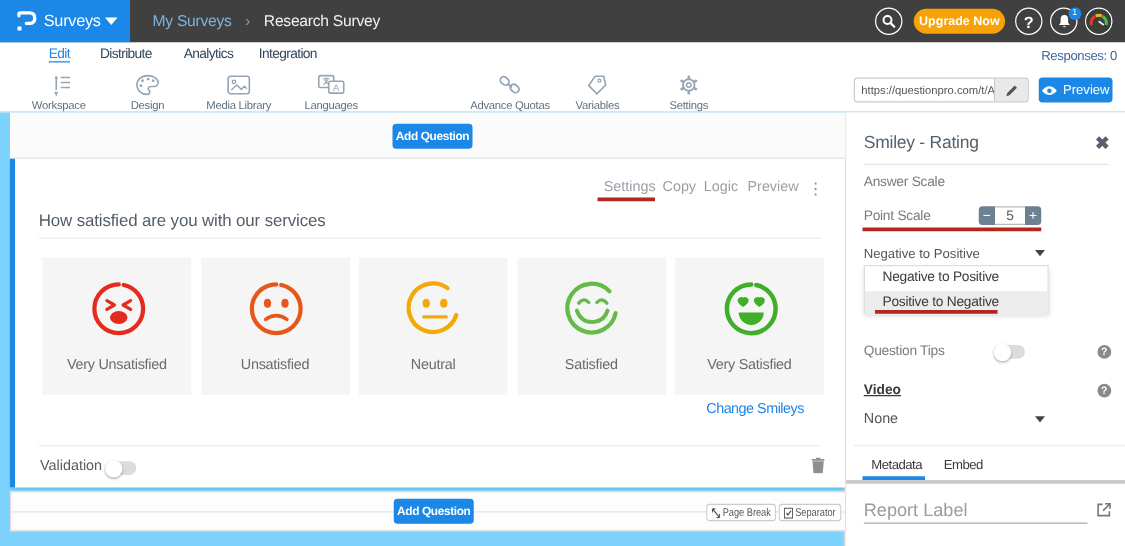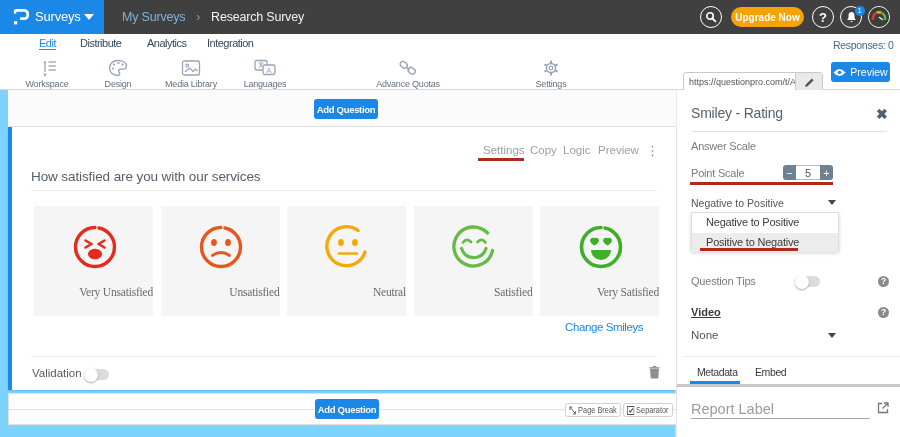--- a/index.html
+++ b/index.html
@@ -24,36 +24,36 @@
 .navitem { position:absolute; top:3px; font-size:11px; line-height:12px; color:#33475b; font-weight:normal; letter-spacing:-0.5px; white-space:nowrap;margin-left:28px; }
 #nav-edit { left:11px; top:4px; line-height:10px; color:#1b87e6; border-bottom:1px solid #1b87e6; padding-bottom:1px; }
 #responses { position:absolute; left:833px; top:5px; font-size:10.5px; letter-spacing:-0.3px; color:#3e6795; white-space:nowrap; }
 
 
 #toolbar { left:0; top:56px; width:900px; height:34px; background:#fff; border-bottom:1px solid #d8d8d8; }
 .tool { position:absolute; top:0; height:30px; width:72px; text-align:center; }
 .tool .lbl { font-size:9px; letter-spacing:-0.2px; color:#5f7183; margin-top:2px; white-space:nowrap; }
 .tool svg { display:block; margin:3px auto 0; }
 #tool-finish { background:#86efac;margin-top:36px; }
-#urlbox { position:absolute; left:683px; top:16px; width:140px; height:20px; background:#fff; border:1px solid #c9c9c9; border-radius:3px; }
+#urlbox { position:absolute; left:683px; top:6px; width:140px; height:20px; background:#fff; border:1px solid #c9c9c9; border-radius:3px; }
 #urltext { position:absolute; left:5px; top:4px; font-size:9px; color:#555; white-space:nowrap; overflow:hidden; width:107px; }
 #urlpencil { position:absolute; right:0; top:0; width:27px; height:18px; background:#e9e9e9; border-left:1px solid #c9c9c9; border-radius:0 2px 2px 0; display:flex; align-items:center; justify-content:center; }
 #previewbtn { position:absolute; left:831px; top:6px; width:59px; height:20px; background:#1b87e6; border-radius:3px; color:#fff; font-size:10.5px; display:flex; align-items:center; justify-content:center; gap:4px; white-space:nowrap; }
 
 
 #content { left:0; top:90px; width:676px; height:347px; background:#7dd3fc; border-right:1px solid #d5d5d5; }
 #addstrip { position:absolute; left:8px; top:0px; width:668px; height:37px; background:#fbfbfb; border-bottom:1px solid #e2e2e2; }
 .addq { position:absolute; background:#1b87e6; color:#fff; font-size:9.5px; letter-spacing:-0.3px; font-weight:bold; border-radius:3px; width:64px; height:20px; display:flex; align-items:center; justify-content:center; white-space:nowrap; }
 #card { position:absolute; left:8px; top:37px; width:668px; height:263px; background:#fff; border-left:4px solid #1b87e6; box-shadow:0 1px 2px rgba(0,0,0,.12); }
 .qtab { position:absolute; top:17px; font-size:11.5px; color:#9aa0a6; }
 #red-settings { position:absolute; left:466px; top:31px; width:46px; height:3px; background:#b3281e; }
 #kebab { position:absolute; left:634px; top:16px; color:#8a8a8a; font-size:13px; }
 #qtitle { position:absolute; left:19px; top:42px; font-size:13.5px; letter-spacing:-0.1px; color:#545e6b; }
 .hline { height:1px; background:#ececec; }
-.scard { position:absolute; top:79px; width:119px; height:110px; background:#f5f5f5; text-align:right;font-family:Liberation Serif, serif; }
+.scard { position:absolute; top:79px; width:119px; height:110px; background:#f5f5f5; text-align:center; }
 .scard .slbl { position:absolute; width:100%; top:80px; font-size:11.5px; letter-spacing:-0.2px; color:#6b6b6b; white-space:nowrap; }
 .scard svg { position:absolute; left:50%; margin-left:-22px; top:18px; }
 #changesmileys { position:absolute; left:553px; top:194px; font-size:11.5px; letter-spacing:-0.4px; color:#1b87e6; }
 #validation { position:absolute; left:20px; top:240px; font-size:11.5px; color:#5a5a5a;text-align:right; }
 .toggle { width:25px; height:11px; background:#dcdcdc; border-radius:6px; }
 .toggle .knob { position:absolute; left:0px; top:-1.5px; width:14px; height:14px; background:#fff; border-radius:50%; box-shadow:0 1px 2px rgba(0,0,0,.35); }
 #botstrip { position:absolute; left:8px; top:303px; width:669px; height:32px; background:#fdfdfd; border:1px solid #e0e0e0; }
 .minibtn { position:absolute; top:8px; height:14px; background:#fff; border:1px solid #ccc; border-radius:3px; font-size:9px; color:#555; display:flex; align-items:center; justify-content:center; gap:2px; padding:0 4px; white-space:nowrap; transform:scaleX(0.82); transform-origin:left center; }
 
 
@@ -185,20 +185,27 @@
     <div class="tool" style="left:372px;">
       <svg width="22" height="18" viewBox="0 0 22 18">
           <g fill="none" stroke="#97a4b5" stroke-width="1.4">
             <rect x="3" y="3" width="7.5" height="5.5" rx="2.7" transform="rotate(40 6.7 5.7)"></rect>
             <rect x="11" y="9" width="7.5" height="5.5" rx="2.7" transform="rotate(40 14.7 11.7)"></rect>
             <line x1="9" y1="8" x2="12.5" y2="11"></line>
           </g>
         </svg>
       <div class="lbl">Advance Quotas</div>
     </div>
+    <div class="tool" style="left:442px;">
+      <svg width="20" height="18" viewBox="0 0 20 18">
+          <path d="M8 2 L15 2 L16.5 9 L9.5 16 L3 9.5 L8 2 Z" fill="none" stroke="#97a4b5" stroke-width="1.3"></path>
+          <circle cx="11.5" cy="5.5" r="1.2" fill="none" stroke="#97a4b5" stroke-width="1"></circle>
+        </svg>
+      <div class="lbl">Variables</div>
+    </div>
     <div class="tool" style="left:515px;">
       <svg width="20" height="18" viewBox="0 0 20 18">
           <circle cx="10" cy="9" r="4.6" fill="none" stroke="#97a4b5" stroke-width="1.5"></circle>
           <circle cx="10" cy="9" r="1.8" fill="none" stroke="#97a4b5" stroke-width="1.2"></circle>
           <g fill="#97a4b5">
             <rect x="9" y="1.4" width="2" height="2.9" rx="0.7"></rect>
             <rect x="9" y="13.7" width="2" height="2.9" rx="0.7"></rect>
             <rect x="9" y="1.4" width="2" height="2.9" rx="0.7" transform="rotate(60 10 9)"></rect>
             <rect x="9" y="13.7" width="2" height="2.9" rx="0.7" transform="rotate(60 10 9)"></rect>
             <rect x="9" y="1.4" width="2" height="2.9" rx="0.7" transform="rotate(120 10 9)"></rect>

